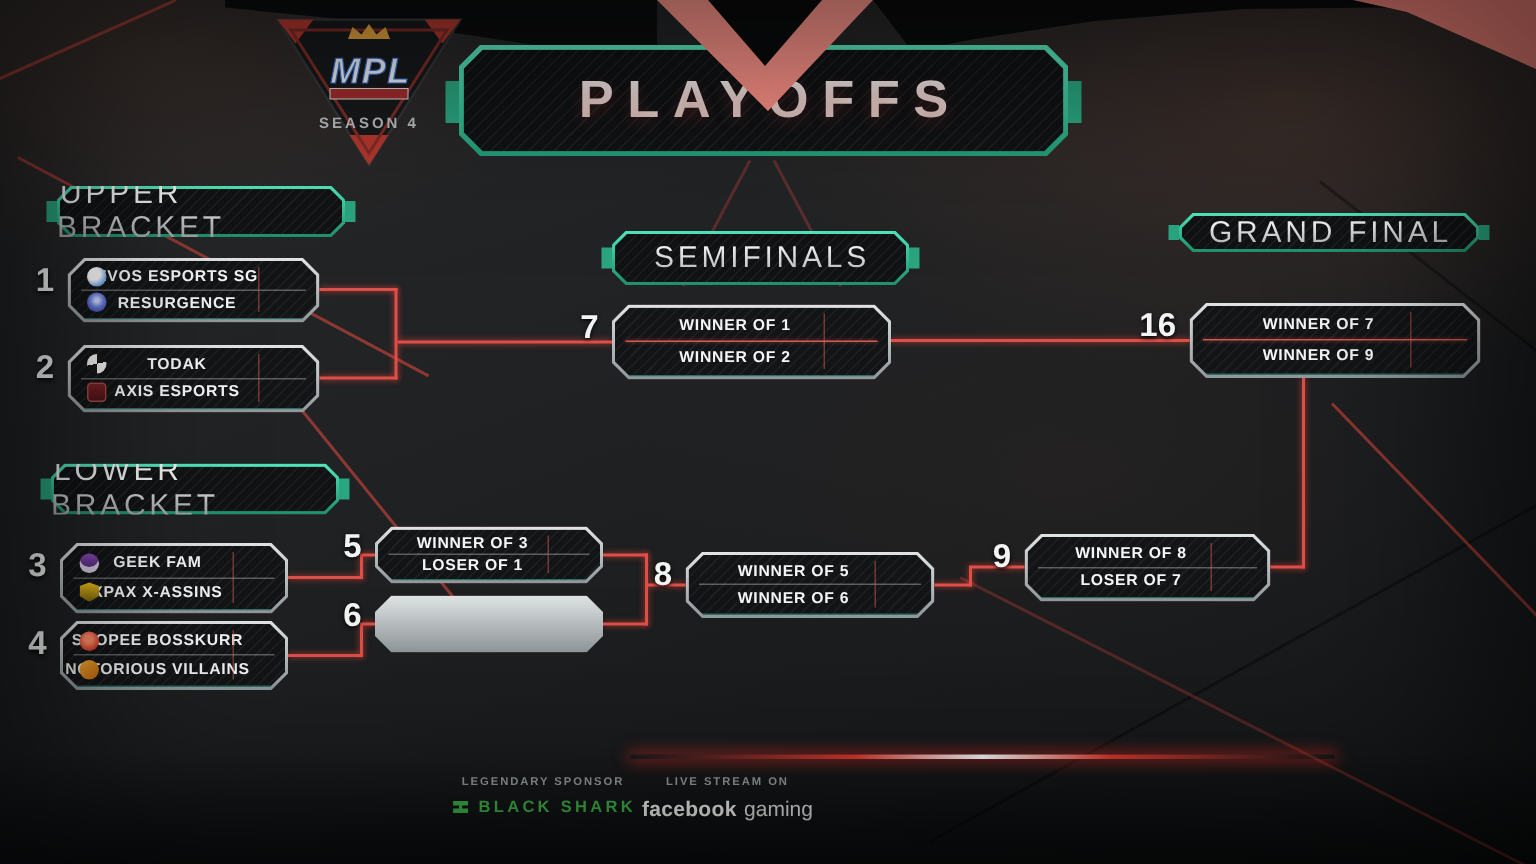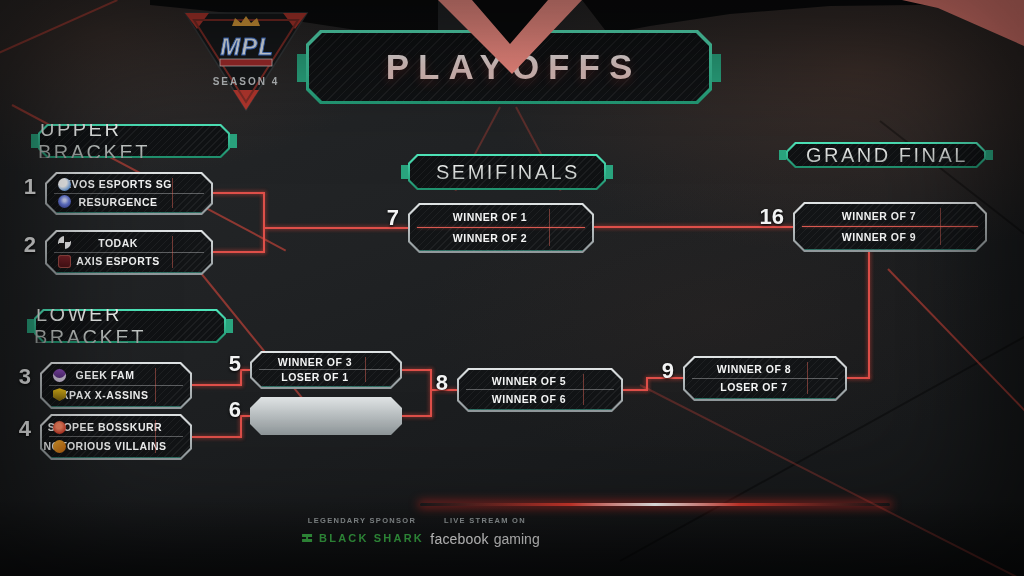--- a/index.html
+++ b/index.html
@@ -96,21 +96,21 @@
     text-shadow:0 1px 2px #000;}
   .flare{position:absolute;left:420px;top:503px;width:470px;height:3px;z-index:2;border-radius:2px;
     background:linear-gradient(90deg,transparent,rgba(255,64,50,.85) 32%,#fff 50%,rgba(255,64,50,.85) 68%,transparent);
     box-shadow:0 0 10px 2px rgba(255,50,40,.55);}
   
   .spcol{position:absolute;top:516px;transform:translateX(-50%);z-index:2;
     display:flex;flex-direction:column;align-items:center;gap:6px;}
   .splabel{font-size:7.5px;font-weight:700;letter-spacing:1.3px;color:#9aa0a2;white-space:nowrap;}
   .sprow{display:flex;align-items:center;gap:5px;}
   .bs-name{font-size:11px;font-weight:700;letter-spacing:2.2px;color:#3db54a;white-space:nowrap;}
-  .fb-bold{font-size:14px;font-weight:400;color:#f5f5f5;letter-spacing:.2px;}
+  .fb-bold{font-size:14px;font-weight:700;color:#f5f5f5;letter-spacing:.2px;}
   .fb-light{font-size:14px;font-weight:400;color:#e4e4e4;}
   .mt-icon{width:15px;height:15px;border-radius:50%;
     background:radial-gradient(circle at 50% 42%,#f8d34a 0 27%,#2a7fd4 30% 68%,#0d2f66 100%);}
   .mt-name{font-size:6px;font-weight:700;letter-spacing:1.6px;color:#e8e8e8;}
   .egg-name{font-size:16px;font-weight:800;font-style:italic;color:#f2c21c;line-height:12px;}
   .egg-sub{font-size:5.5px;font-weight:700;letter-spacing:1.4px;color:#f2c21c;}
   .egg-icon{width:11px;height:14px;background:#f2c21c;transform:rotate(14deg);
     border-radius:50% 50% 50% 50%/62% 62% 40% 40%;box-shadow:inset -2px -2px 0 rgba(0,0,0,.2);}
 </style>
 </head>

